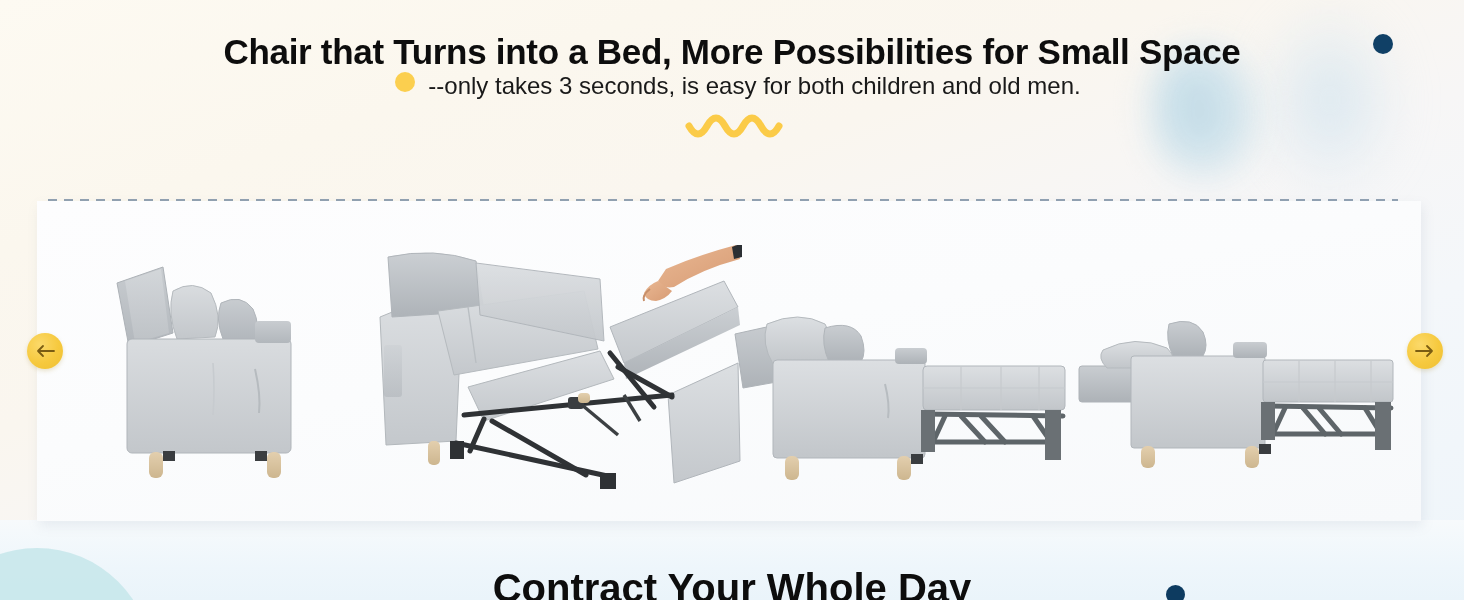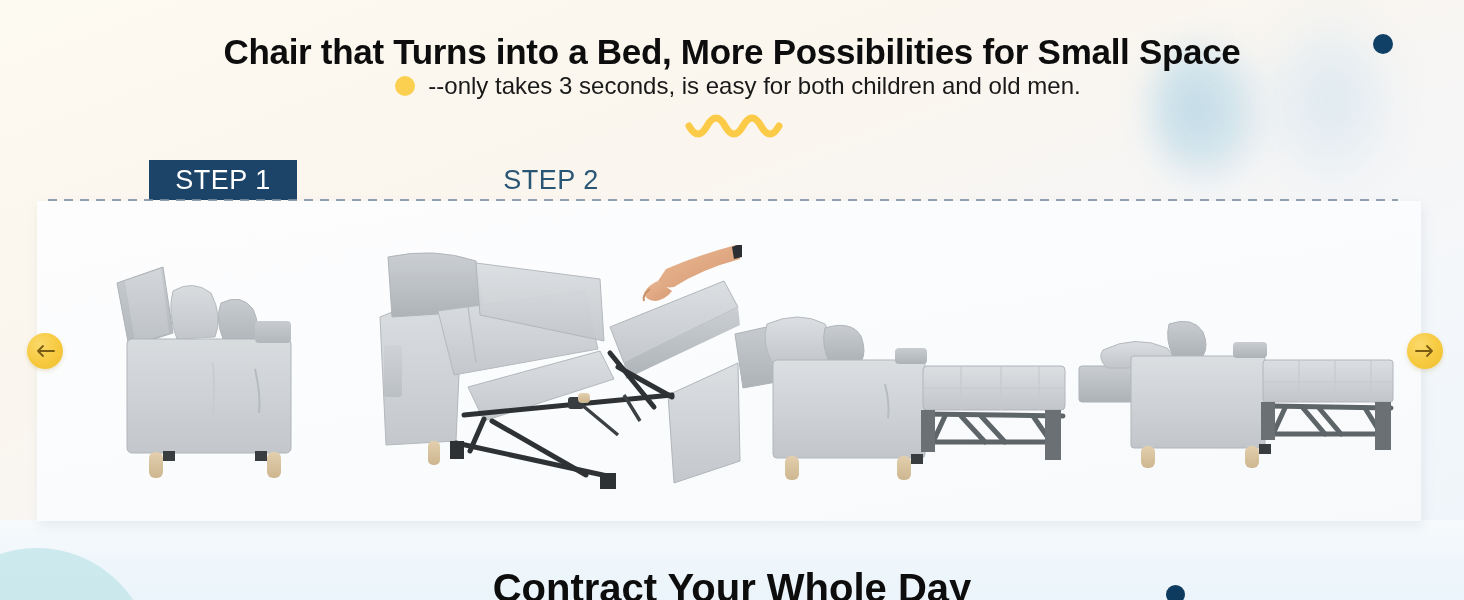--- a/index.html
+++ b/index.html
@@ -46,21 +46,21 @@
     color:#0d0d0d;
     white-space:nowrap;
   }
   .dot-navy-top{
     position:absolute; left:1373px; top:34px;
     width:20px; height:20px; border-radius:50%;
     background:#104066;
   }
   .sub-row{
     position:absolute; left:12px; right:0; top:72px;
-    display:flex; align-items:center; justify-content:center; gap:13px;
+    display:flex; align-items:flex-start; justify-content:center; gap:13px;
   }
   .dot-yellow{
     width:20px; height:20px; border-radius:50%;
     background:#fbcf4f; flex:0 0 auto;
   }
   .subline{
     font-size:24px; color:#191919; font-weight:400; white-space:nowrap;
   }
 
   .squiggle{
@@ -134,26 +134,20 @@
 <div class="sub-row">
   <span class="dot-yellow"></span>
   <span class="subline">--only takes 3 seconds, is easy for both children and old men.</span>
 </div>
 
 <svg class="squiggle" viewBox="0 0 100 34">
   <path d="M4,14 Q13,30 22,14 T40,14 T58,14 T76,14 T94,14" fill="none" stroke="#fbcb48" stroke-width="7" stroke-linecap="round"></path>
 </svg>
 
 <div class="steps">
-  <div class="step active" style="left:112px;  width:148px;">
-    <span>STEP 1</span>
-  </div>
-  <div class="step" style="left:440px; width:148px;">
-    <span>STEP 2</span>
-  </div>
 </div>
 <div class="dashes"></div>
 
 <div class="panel"></div>
 
 <svg class="fig" style="left:95px; top:255px; width:230px; height:240px;" viewBox="0 0 230 240">
   <defs>
     <linearGradient id="g1" x1="0" y1="0" x2="0" y2="1">
       <stop offset="0" stop-color="#d9dcdf"></stop>
         <stop offset="1" stop-color="#c3c7cb"></stop>

